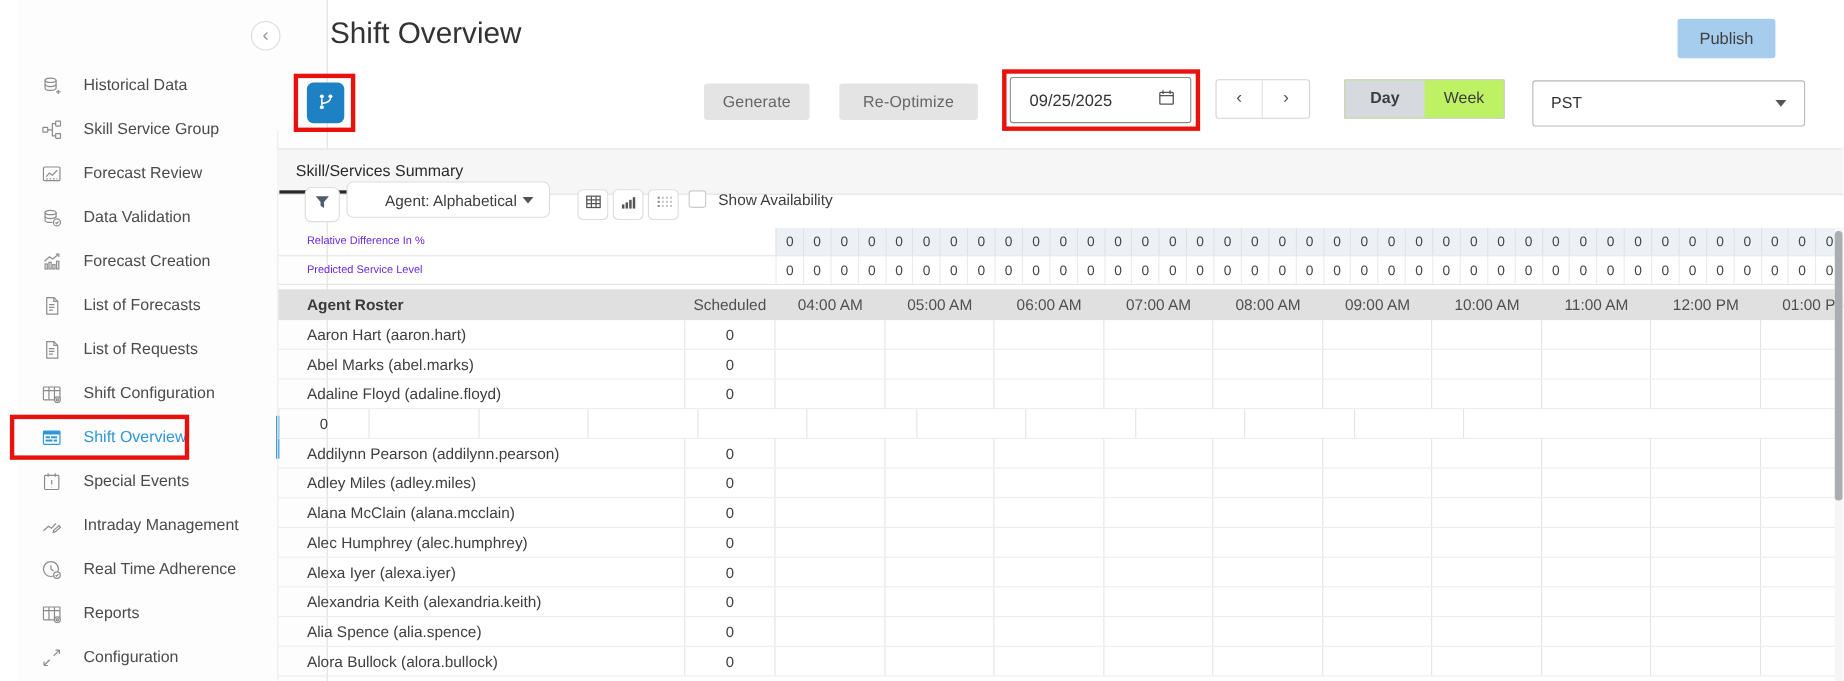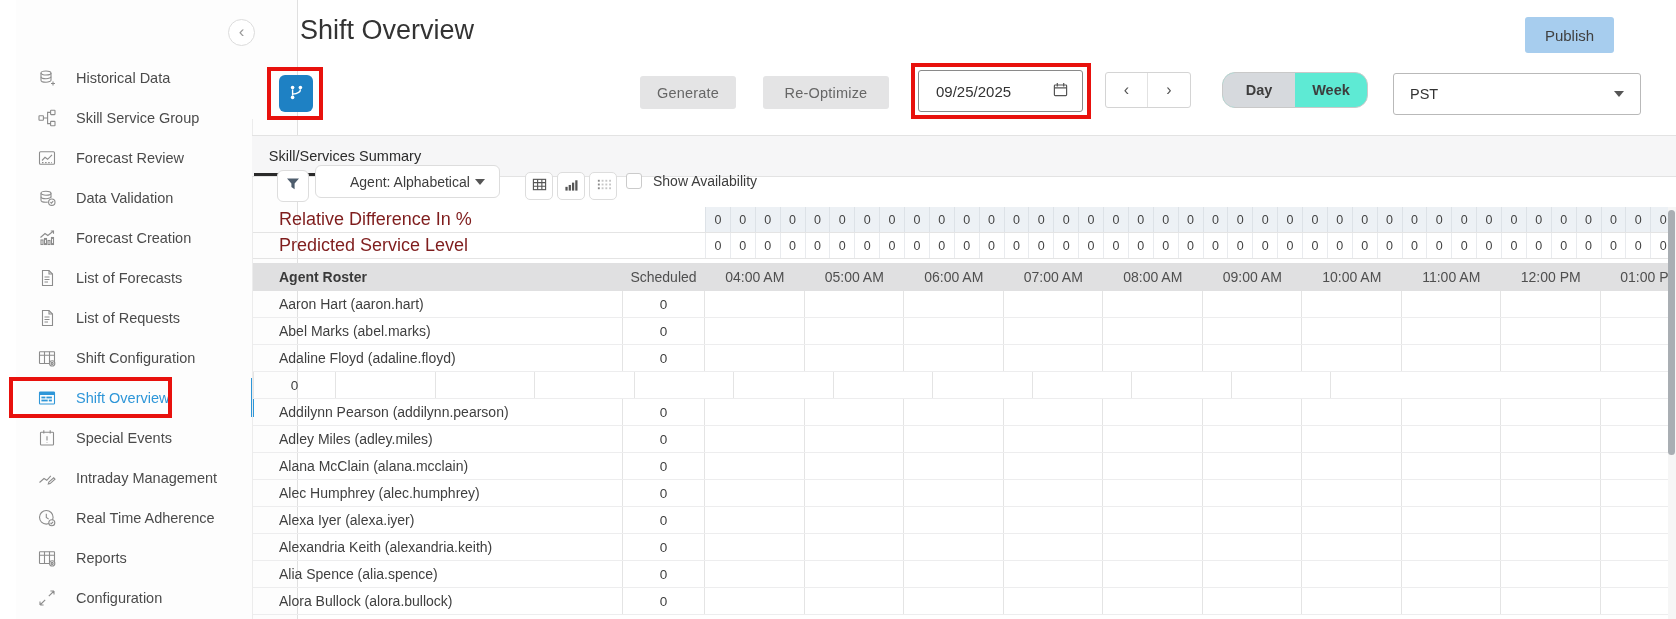--- a/index.html
+++ b/index.html
@@ -38,22 +38,22 @@
   .btn-generate{left:640px;width:96px;}
   .btn-reoptimize{left:763px;width:126px;}
   .date-field{position:absolute;left:918px;top:70px;width:165px;height:42px;border:1px solid #8a8a8a;
               border-radius:3px;background:#fff;display:flex;align-items:center;padding:0 14px 0 17px;}
   .date-field .dval{font-size:15px;color:#333;flex:1;}
   .nav-group{position:absolute;left:1105px;top:72px;display:flex;border:1px solid #d4d4d4;
              border-radius:3px;background:#fff;height:36px;}
   .nav-group .nbtn{width:42px;border:none;background:transparent;color:#555;font-size:16px;font-family:inherit;}
   .nav-group .nbtn:first-child{border-right:1px solid #e2e2e2;}
   .seg{position:absolute;left:1222px;top:72px;width:146px;height:36px;border:1px solid #c9c9c9;
-       border-radius:13px;display:flex;overflow:hidden;background:#5eead4;}
-  .seg .seg-opt{flex:1;display:flex;align-items:center;justify-content:center;font-size:14.5px;color:#3d3d3d;font-weight:bold;}
+       border-radius:1px;display:flex;overflow:hidden;background:#bef264;}
+  .seg .seg-opt{flex:1;display:flex;align-items:center;justify-content:center;font-size:14.5px;color:#3d3d3d;}
   .seg .sel{background:#d6d9dd;font-weight:bold;}
   .tz-select{position:absolute;left:1393px;top:73px;width:248px;height:42px;border:1px solid #b9b9b9;
              border-radius:3px;background:#fff;display:flex;align-items:center;padding:0 16px;}
   .tz-select .tzval{flex:1;font-size:14.5px;color:#333;}
   .caret{width:0;height:0;border-left:5px solid transparent;border-right:5px solid transparent;
          border-top:6px solid #555;}
 
   
   .tabstrip{position:absolute;left:252px;top:135px;right:0;height:42px;background:#f6f6f7;
             border-top:1px solid #e3e3e3;border-bottom:1px solid #e3e3e3;}
@@ -71,21 +71,21 @@
   .view-btn{top:172px;width:28px;height:28px;border-radius:5px;}
   .vb1{left:525px;}.vb2{left:557px;}.vb3{left:589px;}
   .chk{position:absolute;left:626px;top:173px;width:16px;height:16px;border:1.5px solid #cbcbcb;
        border-radius:3px;background:#fff;}
   .chk-label{position:absolute;left:653px;top:173px;font-size:14px;color:#3d3d3d;}
 
   
   .table-wrap{position:absolute;left:253px;top:207px;right:0;bottom:0;overflow:hidden;}
   .sum-row{height:26px;display:flex;border-bottom:1px solid #e4e4e4;width:1423px;}
   .sum-label{width:452px;flex:none;padding-left:26px;display:flex;align-items:center;
-             font-size:18px;color:#7f1d1d;}
+             font-size:10px;color:#6d28d9;}
   .sum-cell{width:24.875px;flex:none;display:flex;align-items:center;justify-content:center;
             font-size:12.5px;color:#444;}
   .hl .sum-cell{background:#edf1f5;border-left:1px solid #dde2e7;}
   .pl .sum-cell{border-left:1px solid #e9ebee;}
   .roster-header{height:28px;margin-top:4px;background:#e0e0e1;display:flex;align-items:center;width:1447px;}
   .rh-label{width:369px;flex:none;padding-left:26px;font-weight:bold;font-size:14px;color:#3a3a3a;}
   .rh-sched{width:83px;flex:none;text-align:center;font-size:14px;color:#4f4f4f;}
   .rh-time{width:99.5px;flex:none;text-align:center;font-size:14px;color:#4f4f4f;white-space:nowrap;overflow:hidden;}
   .agent-row{height:27px;display:flex;border-bottom:1px solid #ededee;width:1447px;}
   .ag-name{width:369px;flex:none;padding-left:26px;font-size:14px;color:#3f3f3f;display:flex;

